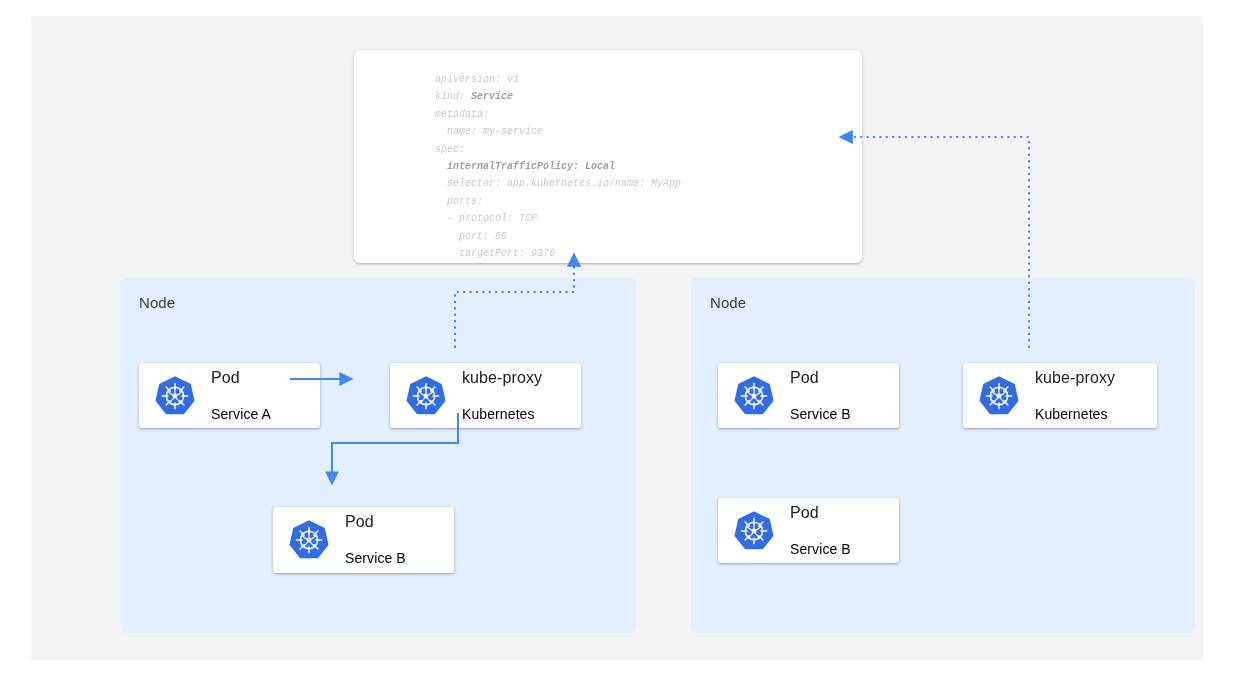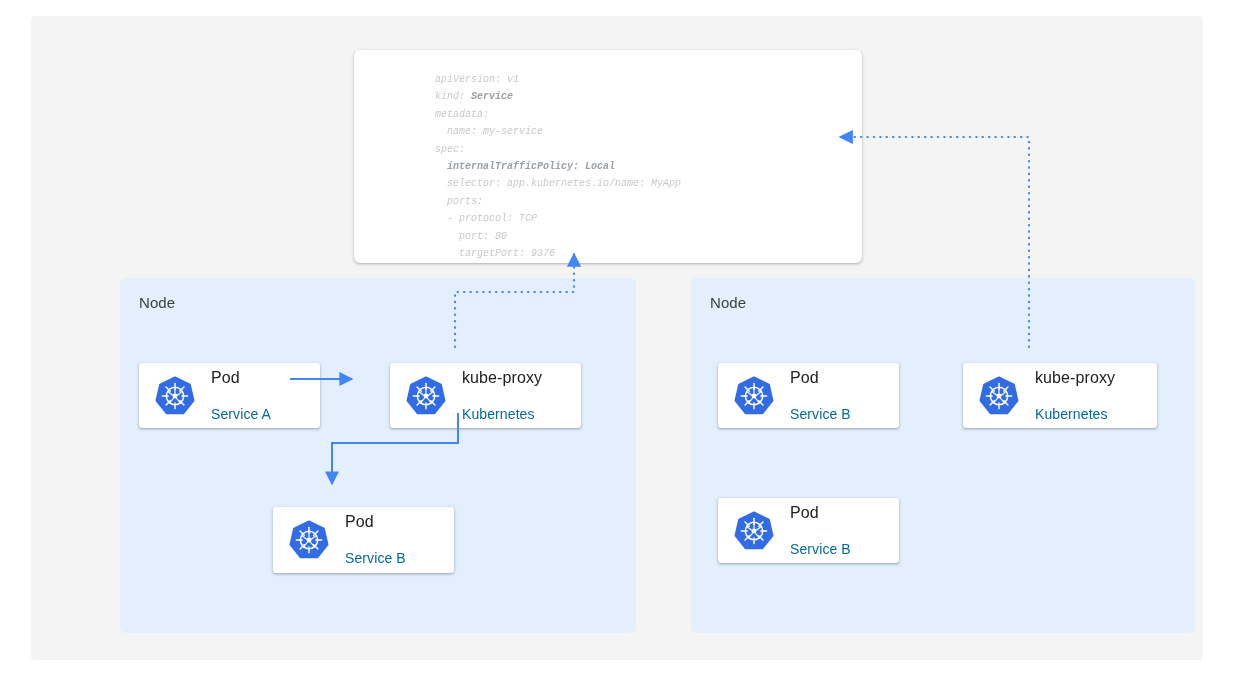--- a/index.html
+++ b/index.html
@@ -67,21 +67,21 @@
   }
   .card-text { display: flex; flex-direction: column; justify-content: center; gap: 16px; }
   .card-title {
     font-size: 16px;
     color: #202124;
     line-height: 20px;
     letter-spacing: .1px;
   }
   .card-sub {
     font-size: 14px;
-    color: #0369a1;
+    color: #000000;
     line-height: 19px;
     margin-top: 1px;
     letter-spacing: .1px;
   }
 
   #card-pod-a        { left: 108px; top: 347px; width: 181px; height: 65px; }
   #card-kube-left    { left: 359px; top: 347px; width: 191px; height: 65px; }
   #card-pod-b-left   { left: 242px; top: 491px; width: 181px; height: 66px; }
   #card-pod-b-right  { left: 687px; top: 347px; width: 181px; height: 65px; }
   #card-kube-right   { left: 932px; top: 347px; width: 194px; height: 65px; }

